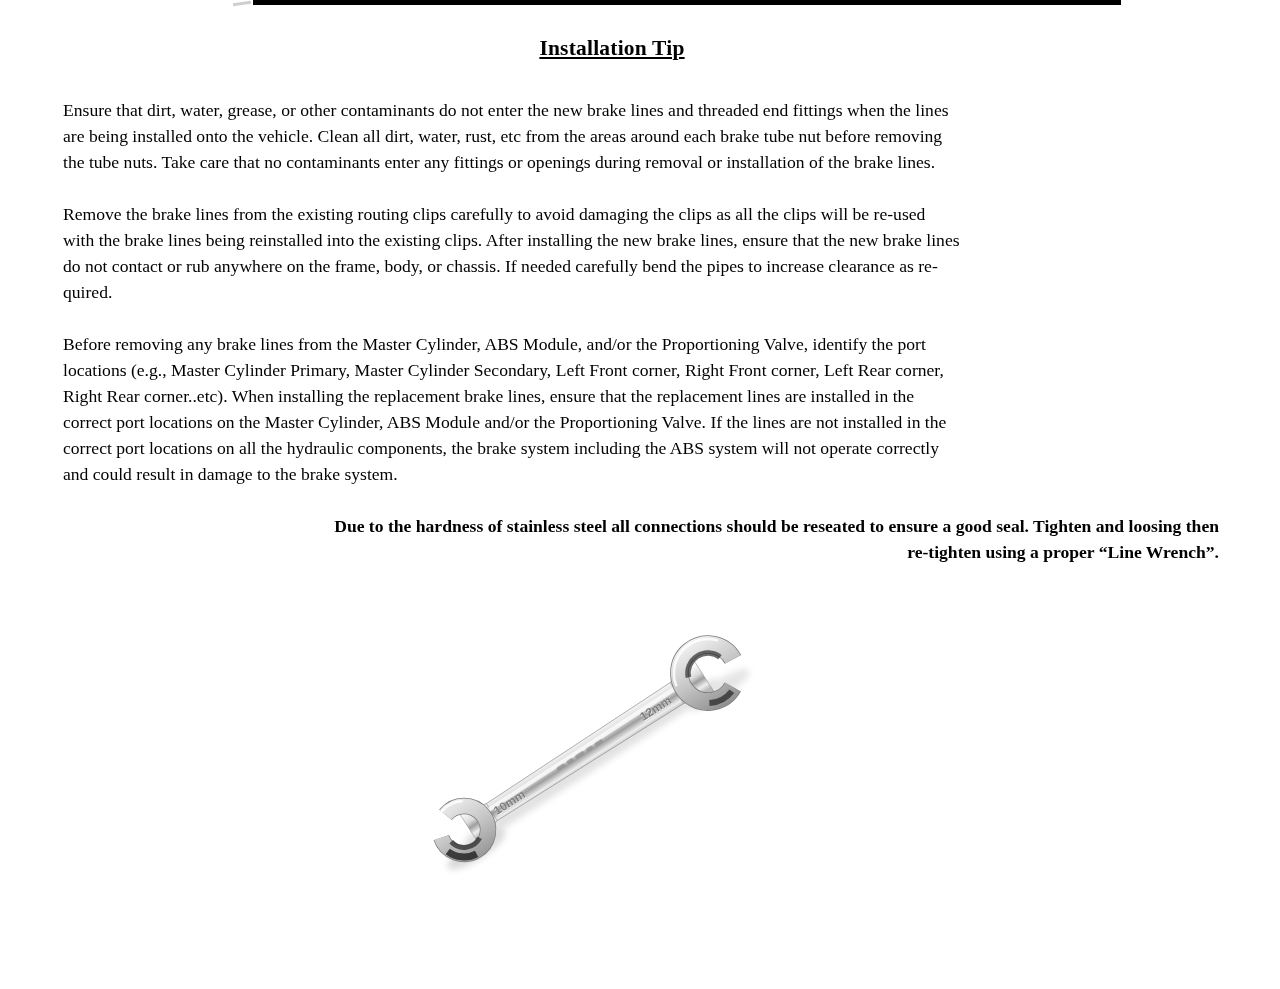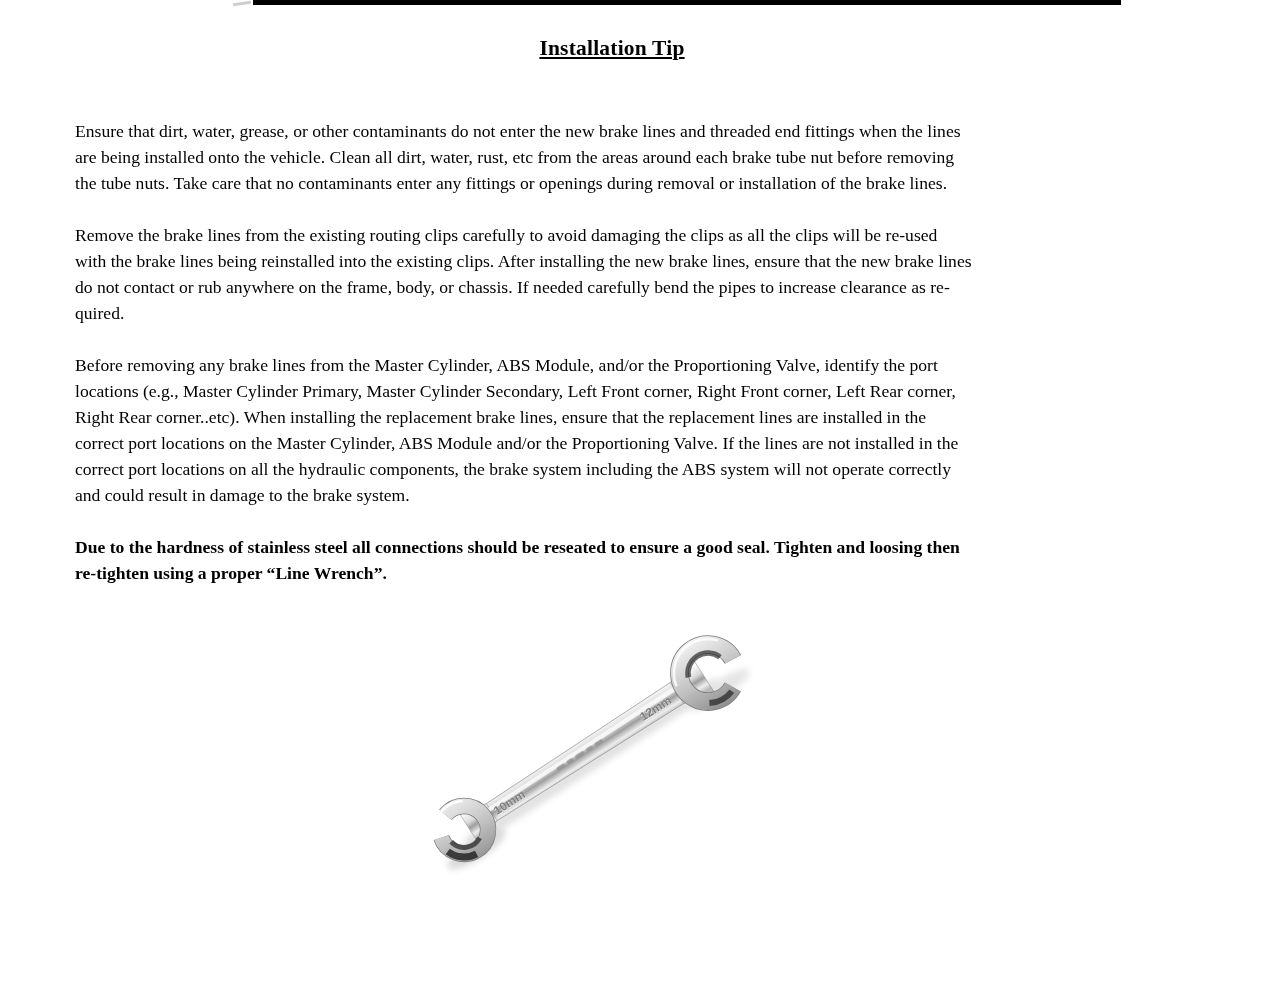--- a/index.html
+++ b/index.html
@@ -5,26 +5,26 @@
   html,body{margin:0;padding:0;}
   body{
     width:1280px;height:989px;background:#ffffff;position:relative;overflow:hidden;
     font-family:"Liberation Serif", serif;color:#000;
   }
   .scan-bar{position:absolute;left:253px;top:0;width:868px;height:5px;background:#000;}
   .scan-nub{position:absolute;left:233px;top:2px;width:18px;height:3px;background:#b9b9b9;transform:rotate(-8deg);opacity:.7;}
   .content{position:absolute;left:63px;top:36px;width:1156px;}
   .doc-title{
     font-size:21.5px;font-weight:bold;text-decoration:underline;text-align:center;
-    margin:0 0 57px 0;transform:translateX(-29px);letter-spacing:.2px;
+    margin:0 0 36px 0;transform:translateX(-29px);letter-spacing:.2px;
   }
   .para{
-    font-size:17.6px;line-height:26px;margin:0 0 26px 12px;white-space:pre-line;
+    font-size:17.6px;line-height:26px;margin:0 0 26px 0;white-space:pre-line;
   }
-  .para.bold{font-weight:bold;}
+  .para.bold{font-weight:bold;text-align:right;}
   .wrench-wrap{position:absolute;left:390px;top:618px;width:400px;height:280px;}
   .wrench-wrap svg{display:block;}
 </style>
 </head>
 <body>
 
 <div>
 
   <div class="scan-nub"></div>
   <div class="scan-bar"></div>

